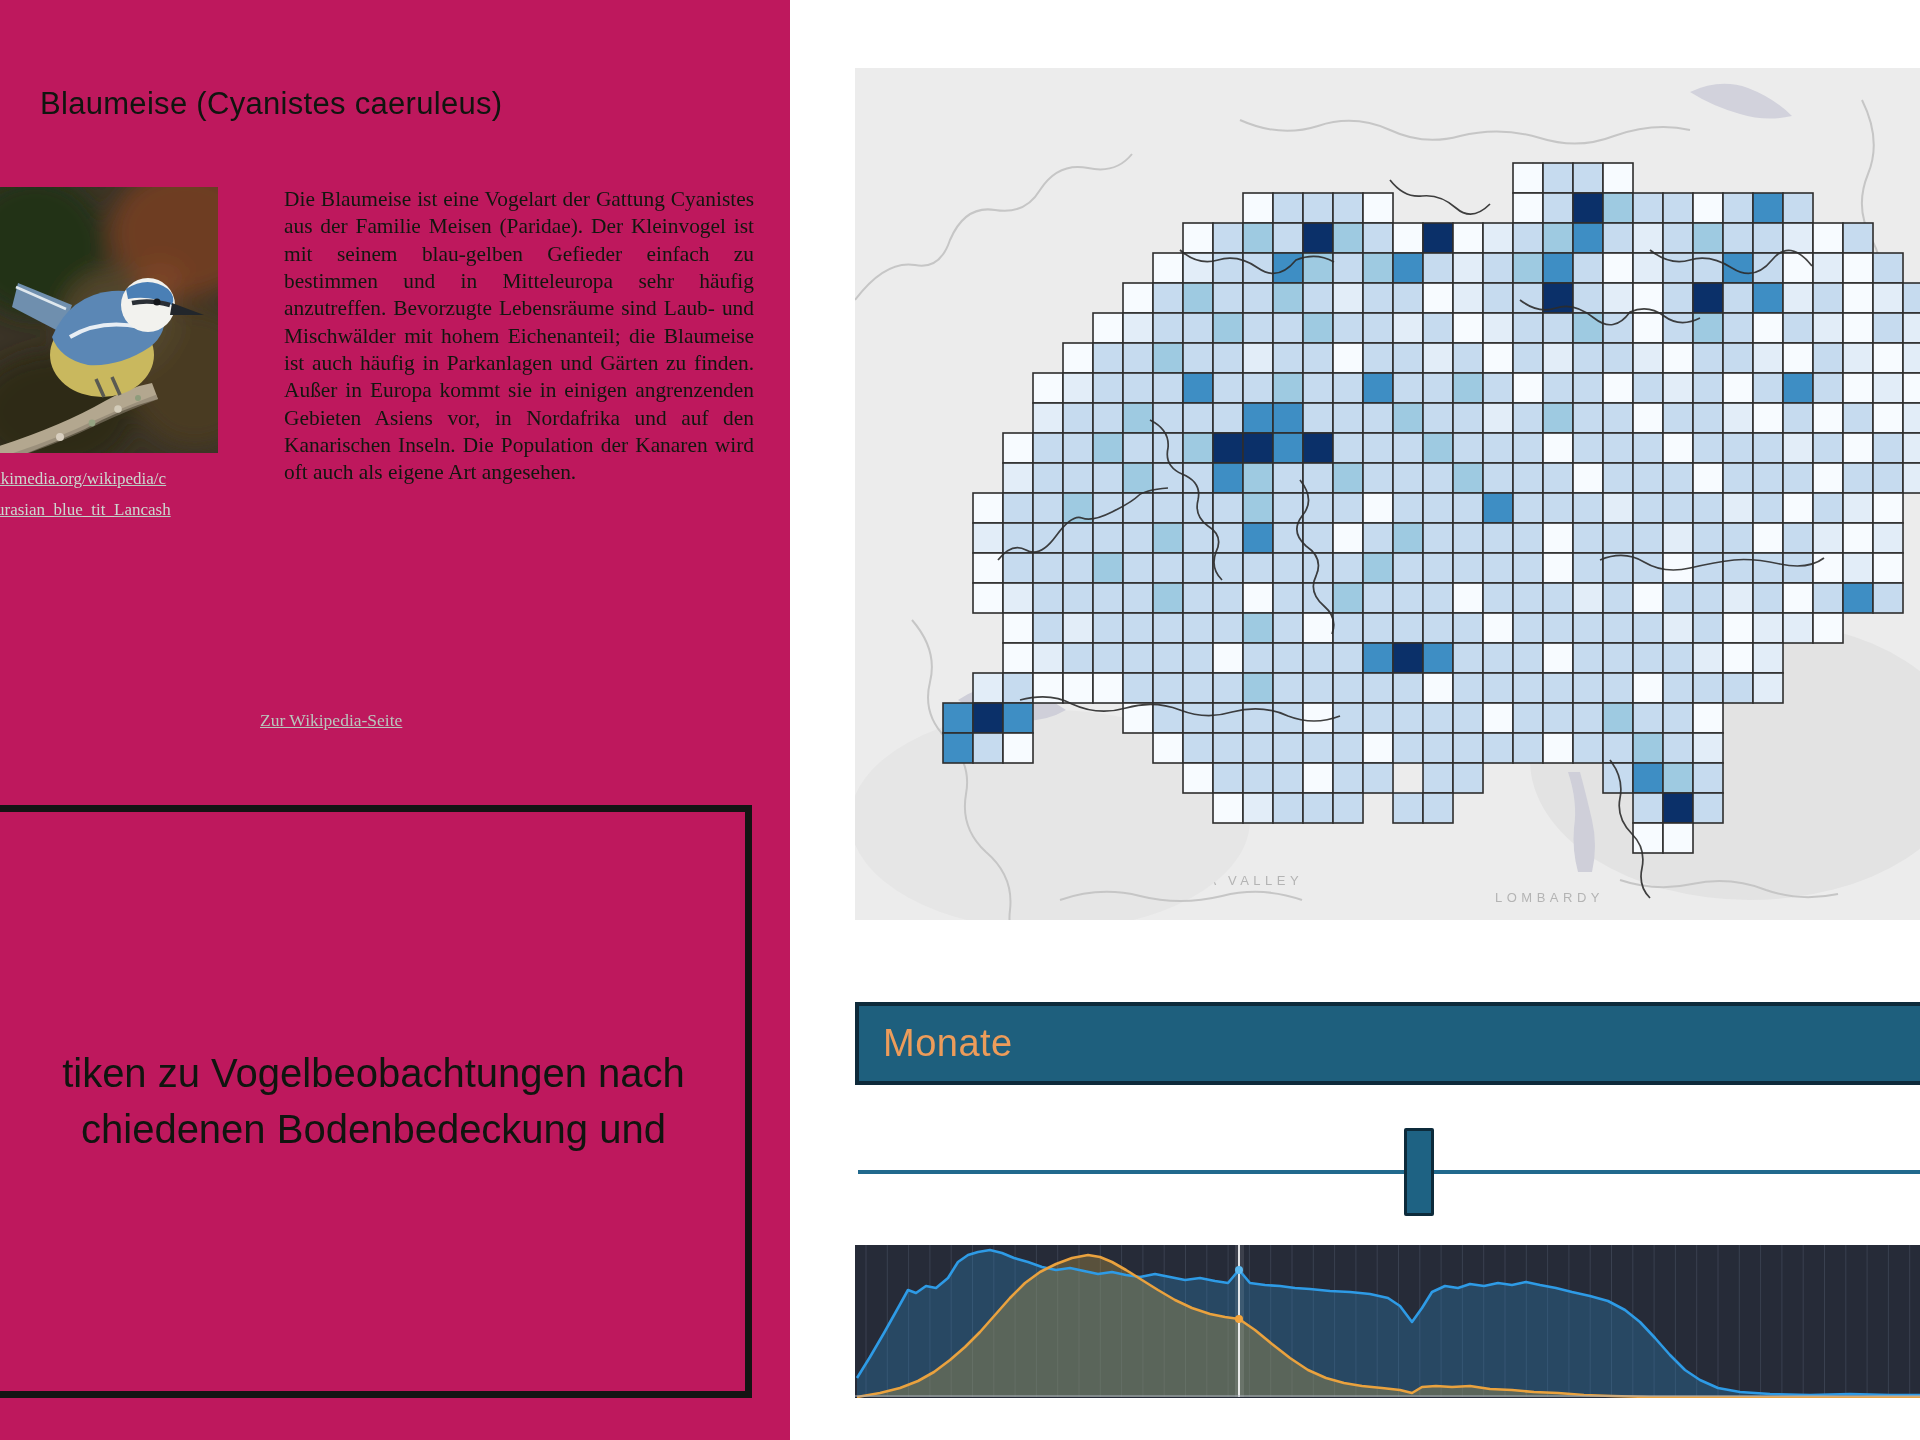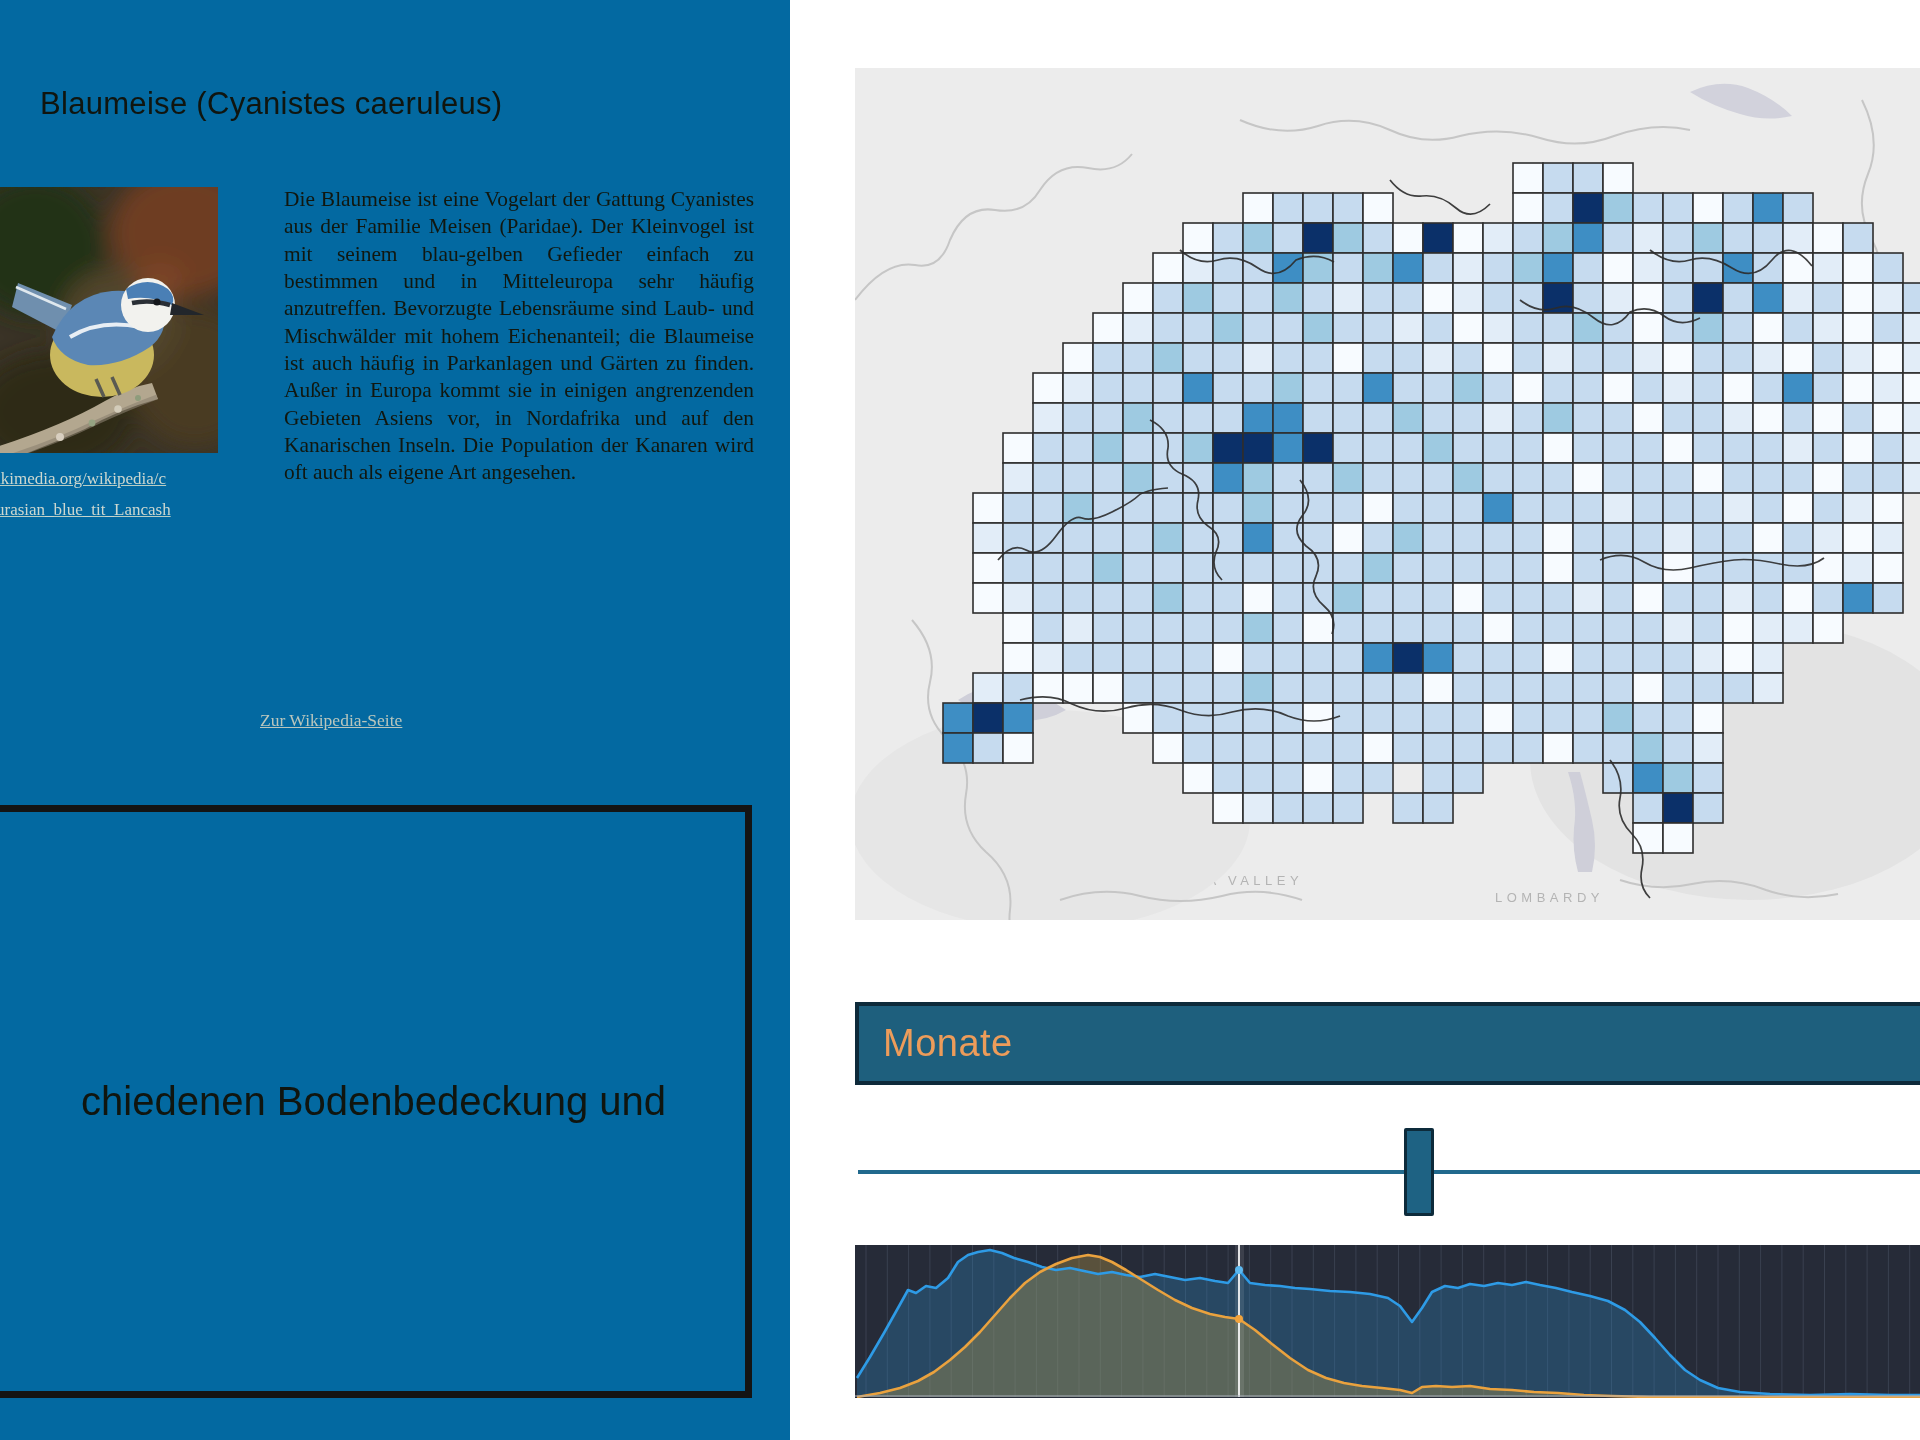--- a/index.html
+++ b/index.html
@@ -1,21 +1,21 @@
 <!DOCTYPE html>
 <html><head>
 <meta charset="utf-8">
 <style>
   html,body{margin:0;padding:0;}
   body{width:1920px;height:1440px;overflow:hidden;position:relative;background:#ffffff;
        font-family:"Liberation Sans",sans-serif;}
   #stage{position:absolute;inset:0;width:1920px;height:1440px;overflow:hidden;}
 
   
-  .sidebar{position:absolute;left:0;top:0;width:790px;height:1440px;background:#0369a1;}
+  .sidebar{position:absolute;left:0;top:0;width:790px;height:1440px;background:#be185d;}
   .sb-title{position:absolute;left:40px;top:86px;font-size:31px;font-weight:500;color:#10150f;letter-spacing:.3px;}
   .bird-photo{position:absolute;left:0;top:187px;width:218px;height:266px;overflow:hidden;}
   .attr{position:absolute;left:-4px;top:463px;width:240px;font-family:"Liberation Serif",serif;
         font-size:17px;line-height:1.85;color:#cdd8d0;}
   .attr div{white-space:nowrap;text-decoration:underline;text-decoration-color:#b8cec4;}
   .desc{position:absolute;left:284px;top:186px;width:470px;font-family:"Liberation Serif",serif;
         font-size:21.4px;line-height:1.277;color:#11170f;text-align:justify;}
   .wiki-link{position:absolute;left:260px;top:710px;font-family:"Liberation Serif",serif;
         font-size:17.5px;color:#b9c6bd;text-decoration:underline;cursor:pointer;}
   .stats-box{position:absolute;left:-155px;top:805px;width:893px;height:579px;border:7px solid #141414;
@@ -91,20 +91,21 @@
       <div>ikimedia.org/wikipedia/c</div>
       <div>urasian_blue_tit_Lancash</div>
     </div>
 
     <div class="desc">Die Blaumeise ist eine Vogelart der Gattung Cyanistes aus der Familie Meisen (Paridae). Der Kleinvogel ist mit seinem blau-gelben Gefieder einfach zu bestimmen und in Mitteleuropa sehr häufig anzutreffen. Bevorzugte Lebensräume sind Laub- und Mischwälder mit hohem Eichenanteil; die Blaumeise ist auch häufig in Parkanlagen und Gärten zu finden. Außer in Europa kommt sie in einigen angrenzenden Gebieten Asiens vor, in Nordafrika und auf den Kanarischen Inseln. Die Population der Kanaren wird oft auch als eigene Art angesehen.</div>
 
     <div class="wiki-link">Zur Wikipedia-Seite</div>
 
     <div class="stats-box">
       <div class="stats-box-inner">
+        <div>tiken zu Vogelbeobachtungen nach</div>
         <div>chiedenen Bodenbedeckung und</div>
       </div>
     </div>
   </div>
 
   <div class="map-panel">
     <div class="map-label" style="left:943px;top:266px;">VORARLBERG</div>
     <div class="map-label" style="left:300px;top:805px;">AOSTA VALLEY</div>
     <div class="map-label" style="left:640px;top:822px;">LOMBARDY</div>
     <div class="map-label diag" style="left:255px;top:748px;">FRANCE</div>

